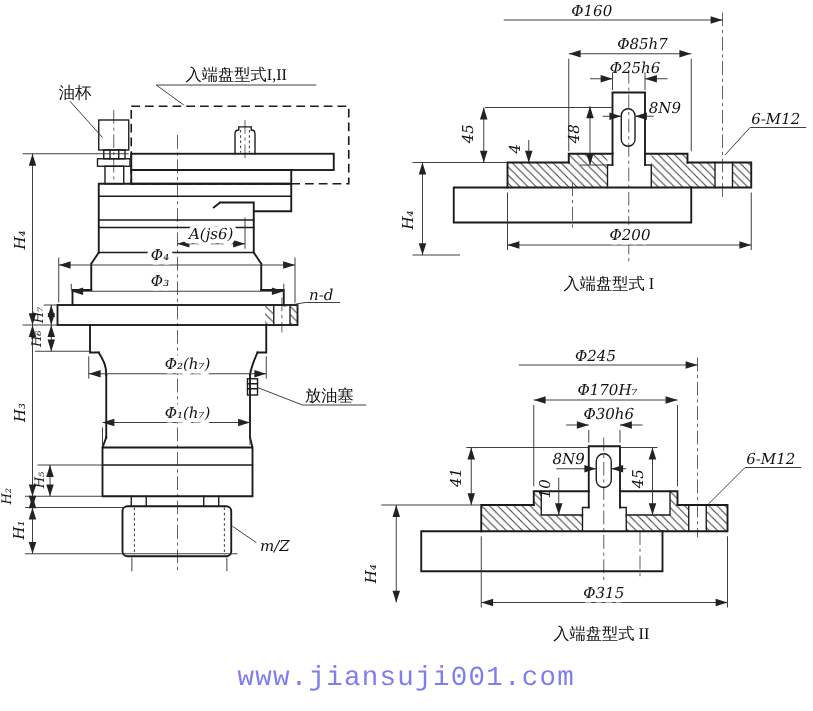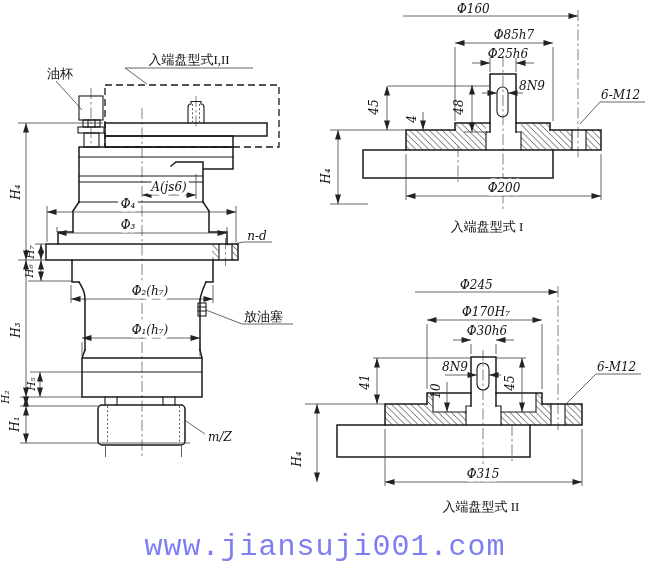--- a/index.html
+++ b/index.html
@@ -11,21 +11,21 @@
   .th{stroke:#333;stroke-width:0.75;fill:none;}
   .cl{stroke:#4a4a4a;stroke-width:0.7;fill:none;stroke-dasharray:11 3 2.5 3;}
   .dash{stroke:#1b1b1b;stroke-width:1.3;fill:none;stroke-dasharray:7 4;}
   .dot{stroke:#333;stroke-width:0.8;fill:none;stroke-dasharray:2 2.2;}
   text{fill:#111;}
   .dim{font:italic 12px "DejaVu Serif","DejaVu Sans",serif;}
   .dimS{font:italic 10.5px "DejaVu Serif","DejaVu Sans",serif;}
   .cn{font:13px "Liberation Serif","DejaVu Serif",serif;}
   .halo{paint-order:stroke;stroke:#fff;stroke-width:7px;stroke-linejoin:round;}
   #watermark{position:absolute;left:0;top:530px;width:100%;text-align:center;
-      font-family:"Liberation Mono","DejaVu Sans Mono",monospace;font-size:30px;letter-spacing:1px;}
+      font-family:"Liberation Mono","DejaVu Sans Mono",monospace;font-size:22px;letter-spacing:1px;}
 </style>
 </head>
 <body>
 
 <div id="stage">
 <svg width="650" height="569" viewBox="0 0 650 569">
   <defs>
     <marker id="arr" markerWidth="10" markerHeight="7" refX="10" refY="3.5" orient="auto-start-reverse" markerUnits="userSpaceOnUse">
       <path d="M10,3.5 L0.5,0.5 L0.5,6.5 Z" fill="#222"></path>
     </marker>

